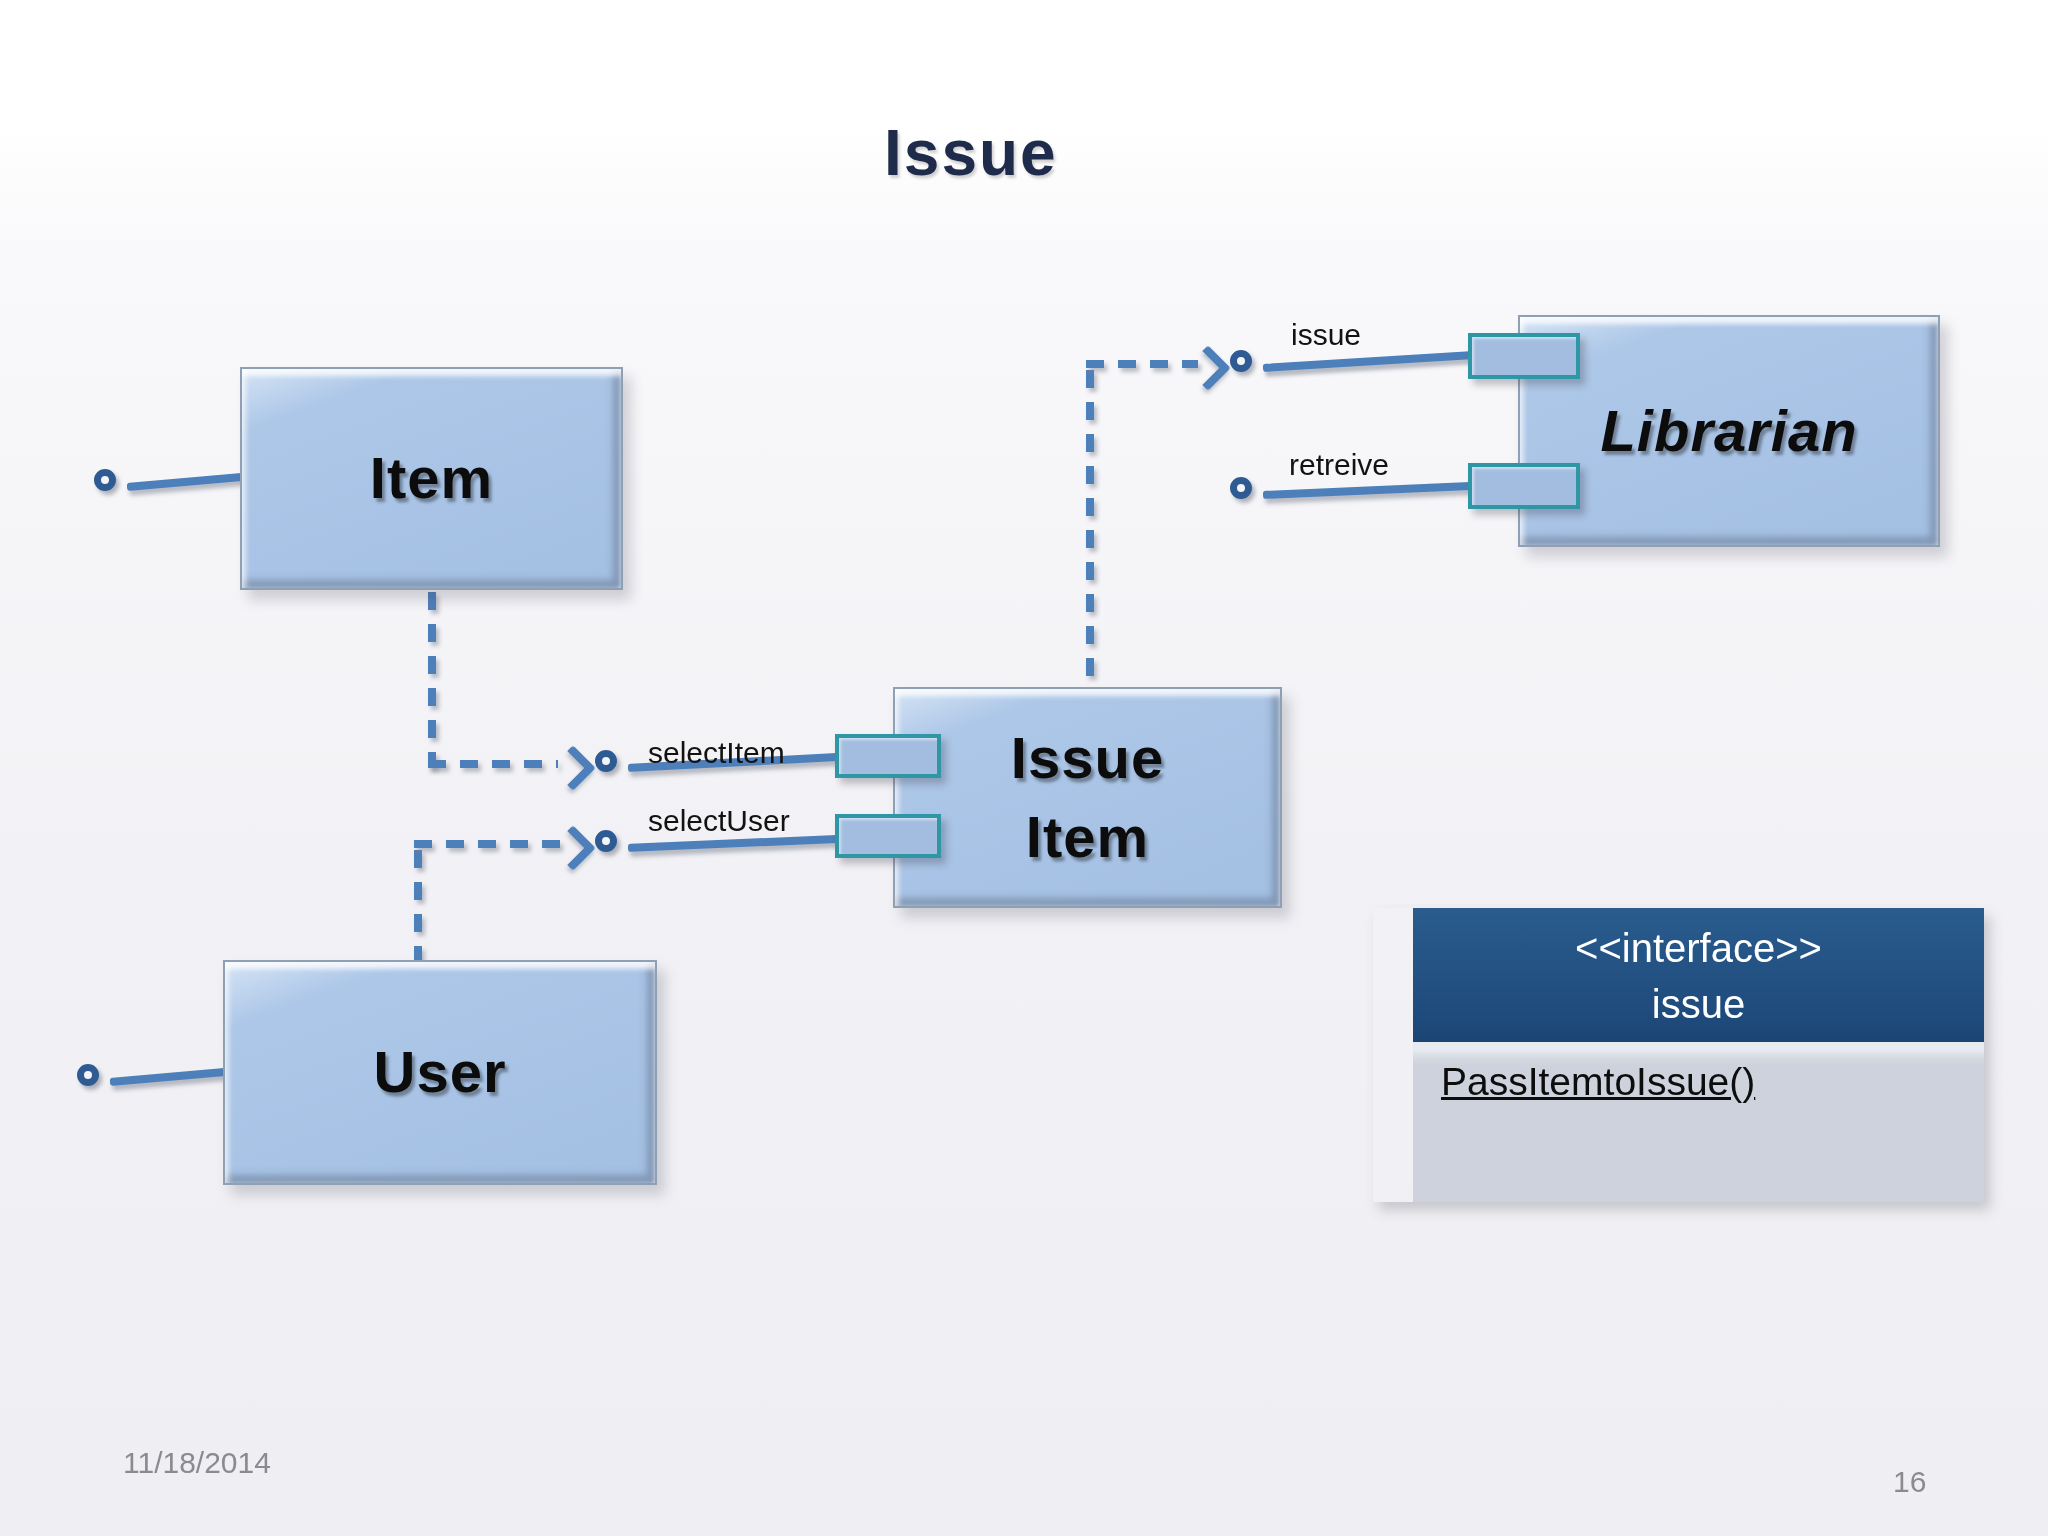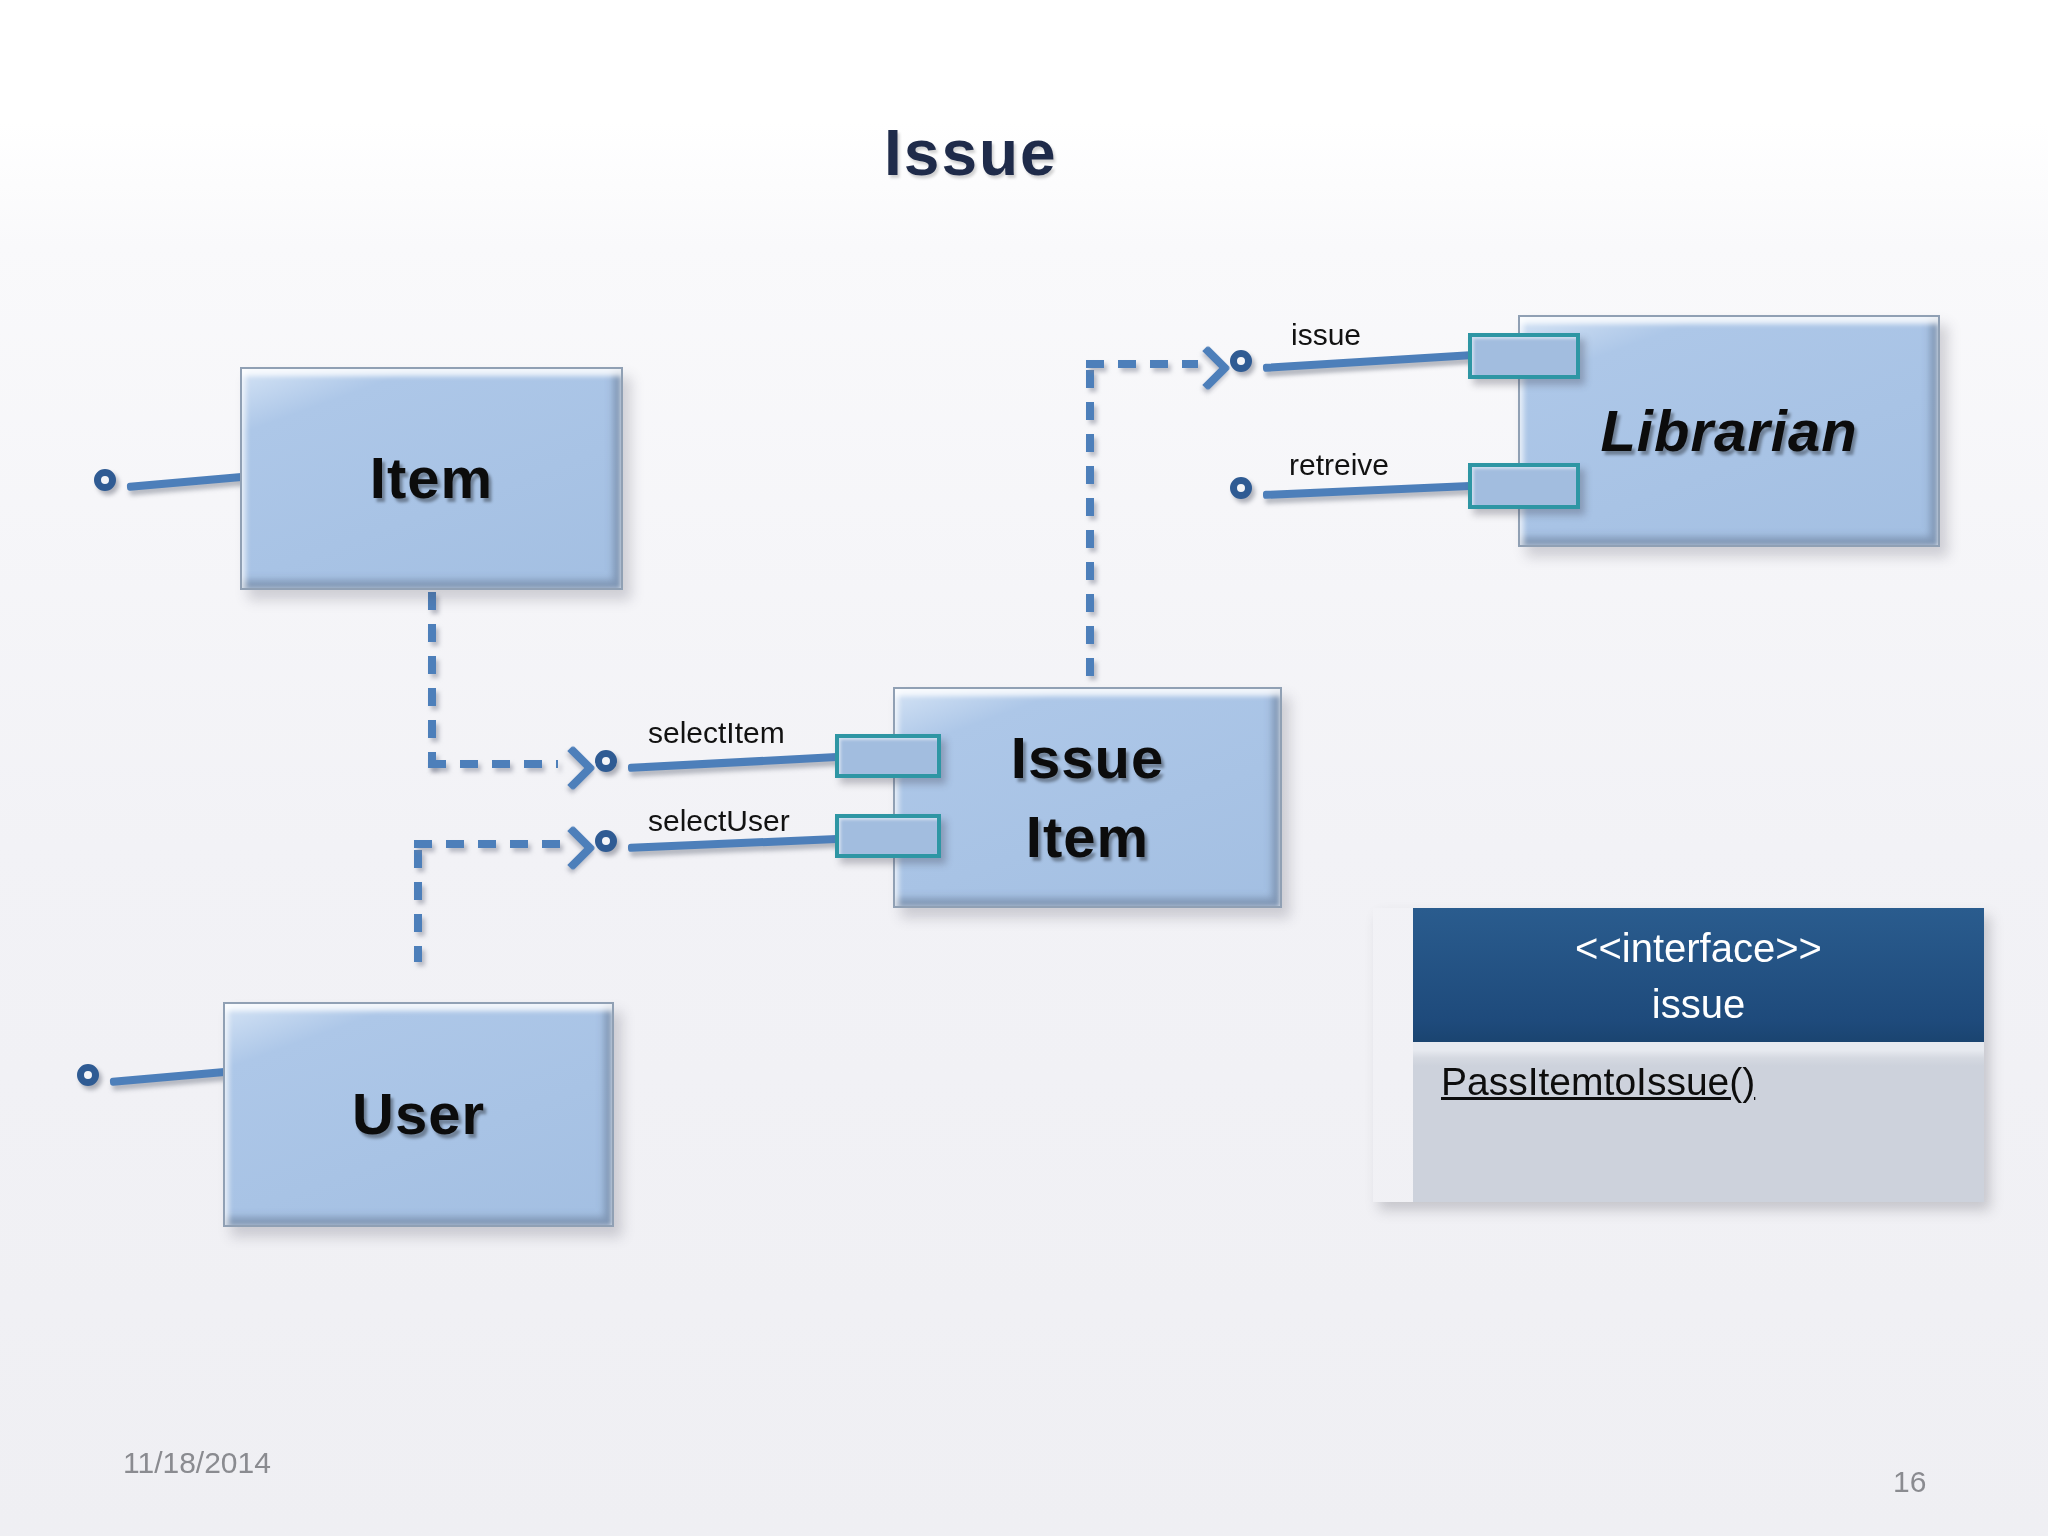--- a/index.html
+++ b/index.html
@@ -27,21 +27,21 @@
     display:flex; align-items:center; justify-content:center;
   }
   .comp-label {
     font-weight:bold; font-size:58px; color:#0c0c0c; letter-spacing:1px;
     text-shadow:3px 4px 3px rgba(0,0,0,.35); text-align:center; line-height:1.35;
   }
   .comp-line { display:block; }
   #c-item      { left:240px;  top:367px; width:383px; height:223px; }
   #c-librarian { left:1518px; top:315px; width:422px; height:232px;font-style:italic; }
   #c-issueitem { left:893px;  top:687px; width:389px; height:221px; }
-  #c-user      { left:223px;  top:1002px; width:391px; height:225px; }
+  #c-user      { left:223px;  top:960px; width:434px; height:225px; }
   
   .port {
     position:absolute; z-index:3; background:#a2bddf; border:4px solid #2e96a4;
     box-shadow: inset 2px 2px 3px rgba(255,255,255,.5), 5px 6px 7px rgba(60,60,75,.3);
   }
   #port-lib-1 { left:1468px; top:333px; width:112px; height:46px; }
   #port-lib-2 { left:1468px; top:463px; width:112px; height:46px; }
   #port-ii-1  { left:835px;  top:734px; width:106px; height:44px; }
   #port-ii-2  { left:835px;  top:814px; width:106px; height:44px; }
   
@@ -91,21 +91,21 @@
     border-radius:3px; transform:rotate(45deg);
     filter:drop-shadow(2px 3px 2px rgba(125,130,145,.5));
   }
   #chev-si    { left:557px;  top:752px; }
   #chev-su    { left:557px;  top:832px; }
   #chev-issue { left:1192px; top:352px; }
   
   .iface-label { position:absolute; z-index:5; font-size:30px; color:#121212; }
   #lbl-issue { left:1291px; top:318px; }
   #lbl-ret   { left:1289px; top:448px; }
-  #lbl-si    { left:648px;  top:716px;text-align:right; }
+  #lbl-si    { left:648px;  top:736px;text-align:right; }
   #lbl-su    { left:648px;  top:804px;text-align:center; }
   
   .ifbox {
     position:absolute; left:1373px; top:908px; width:611px; z-index:2;
     box-shadow:6px 8px 12px rgba(70,70,85,.25);
     padding-left:40px;
   }
   .ifbox-header {
     height:134px; padding-top:12px;
     background:linear-gradient(180deg,#2a5c8e 0%,#1e4a7b 85%,#1a4470 100%);

